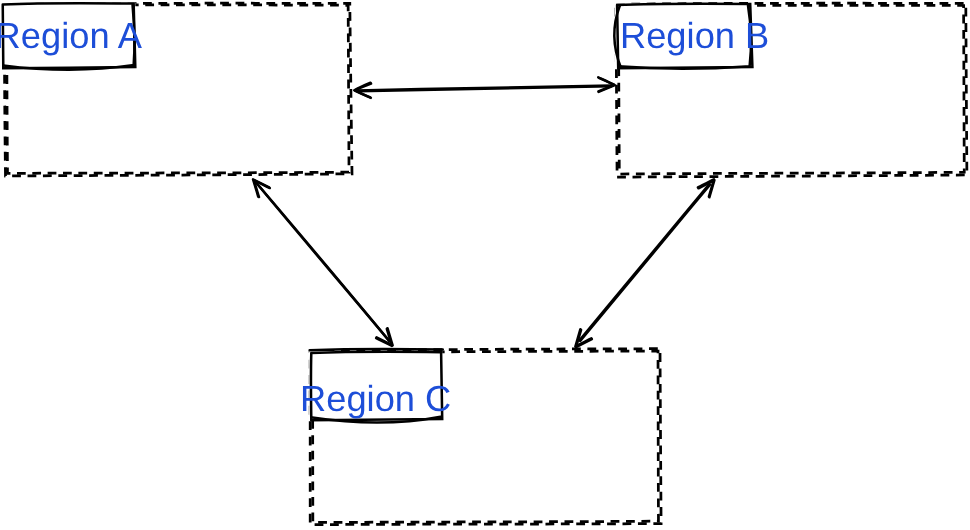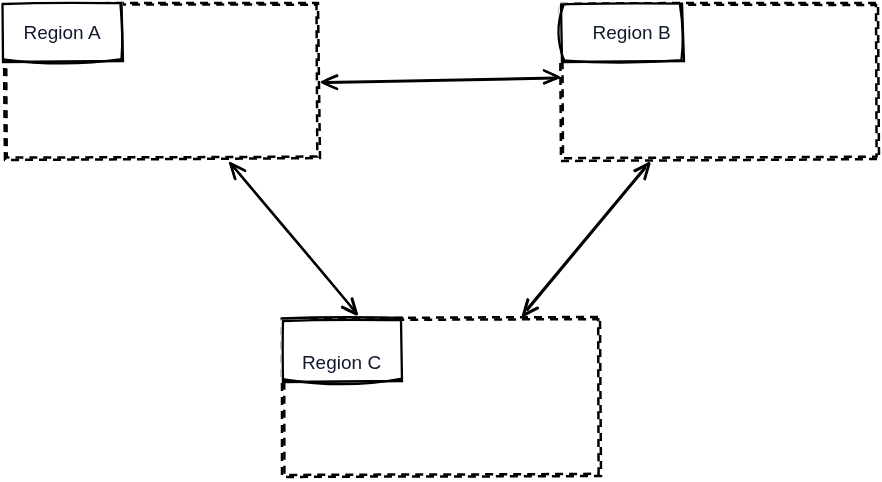--- a/index.html
+++ b/index.html
@@ -18,22 +18,22 @@
   .canvas svg {
     position: absolute;
     left: 0;
     top: 0;
   }
   .region-label {
     position: absolute;
     display: flex;
     align-items: center;
     justify-content: center;
-    font-size: 19px;
-    color: #0f172a;
+    font-size: 33px;
+    color: #1d4ed8;
     white-space: nowrap;
     user-select: none;
   }
   .label-a { left: 2px;   top: 4px;   width: 120px; height: 58px; }
   .label-b { left: 560px; top: 4px;   width: 143px; height: 57px; }
   .label-c { left: 282px; top: 332px; width: 119px; height: 61px; }
 </style>
 </head>
 <body>
 

